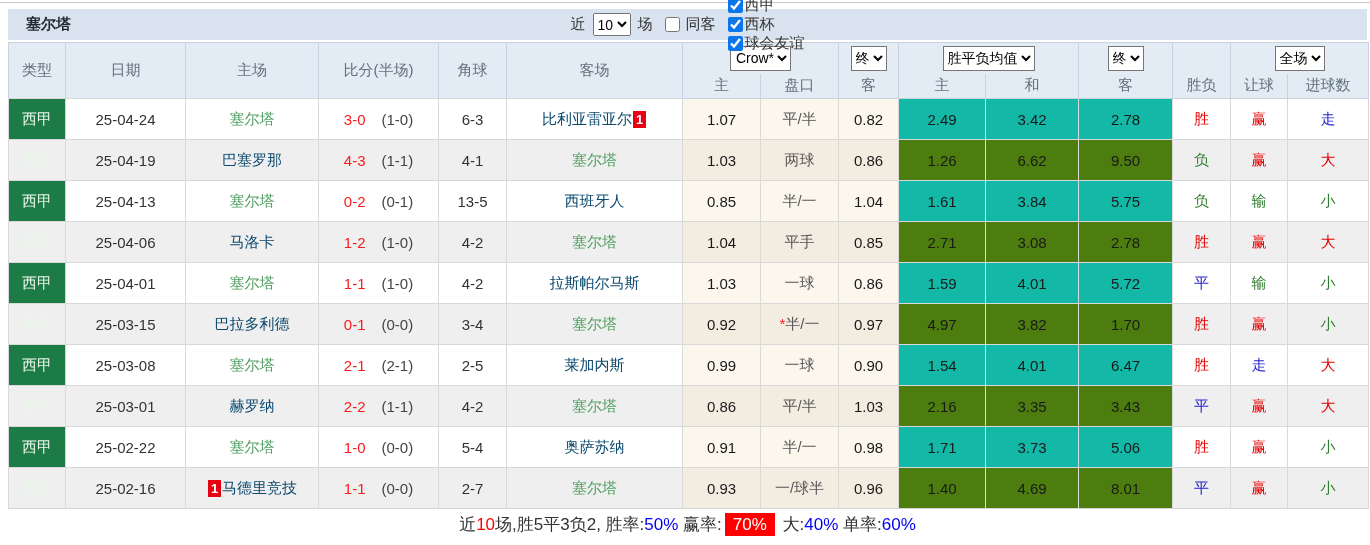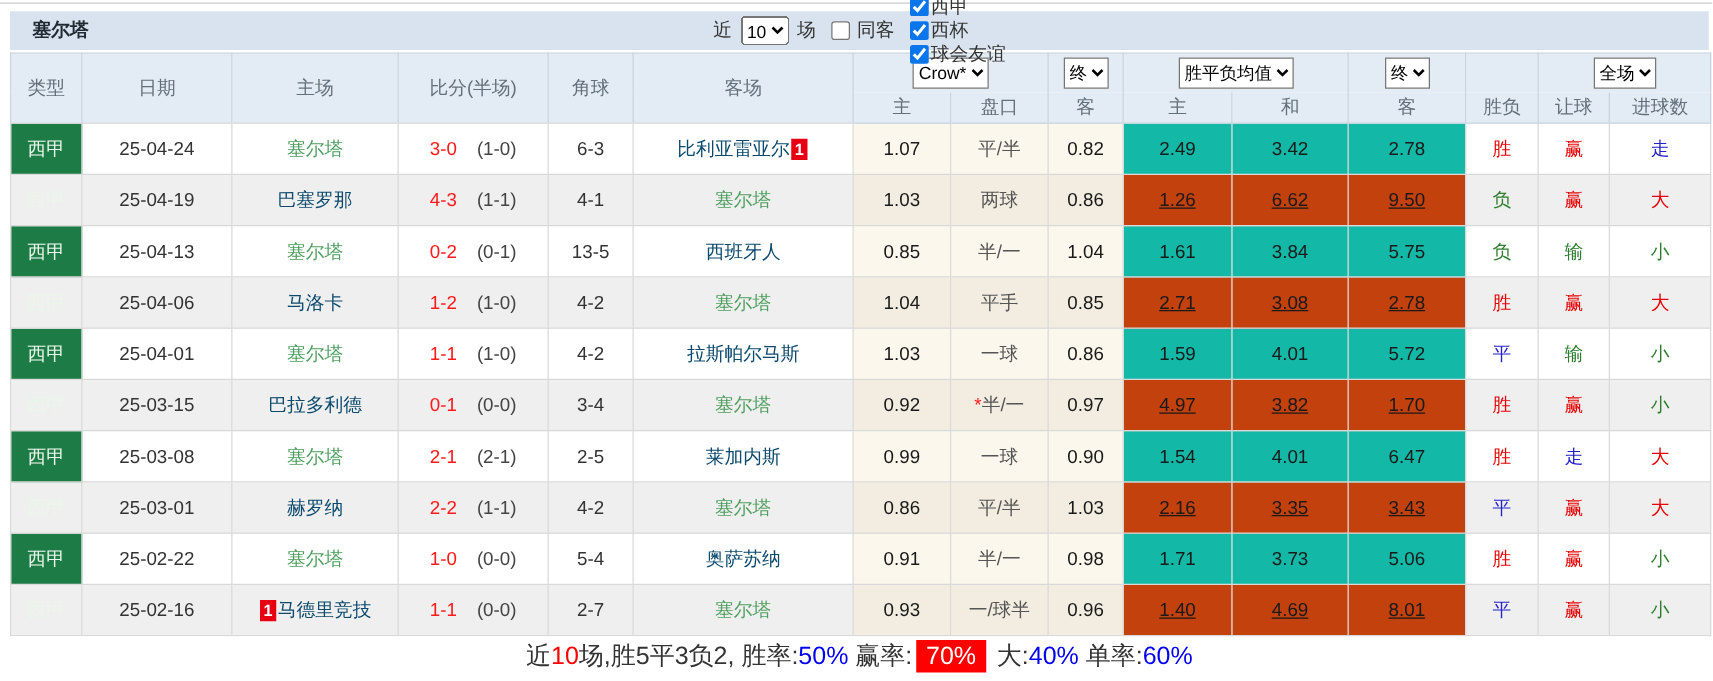--- a/index.html
+++ b/index.html
@@ -18,45 +18,45 @@
   .controls input[type=checkbox] { width: 15px; height: 15px; accent-color: #0b76ec;
     vertical-align: middle; margin: 0 2px 0 8px; }
   .controls label { display: flex; align-items: center; }
 
   
   table { border-collapse: collapse; table-layout: fixed; width: 1359px; }
   thead th { background: #e3ecf4; color: #63707b; font-weight: normal; font-size: 15px;
     border: 1px solid #c9d3dd; text-align: center; }
   thead tr.selrow th { height: 31px; border-bottom: none; }
   thead tr.subrow th { height: 25px; border-top: none; }
-  thead select { font-size: 14px; height: 25px; background: #fff; }
+  thead select { font-size: 14px; height: 25px; background: #fff; text-align: right; }
   tbody td { font-size: 15px; text-align: center; height: 41px; border: 1px solid #d9d9d9;
     color: #333; background: #fff; }
   tr.even td { background: #efefef; }
   td.asian { background: #fcf7ec; }
   tr.even td.asian { background: #f3ede1; }
   td.euro { background: #14b8a6; }
-  tr.even td.euro { background: #c2410c; text-decoration: underline; }
+  tr.even td.euro { background: #4d7c0f; }
   td.league { background: var(--league-green); color: #eaf6ea; }
   td.line { color: #555; text-align: center; }
   td.num { color: #1a1a1a; }
   .tname { color: #0c4a6e; }
   .tname.hl { color: var(--team-green); }
   .ft { color: var(--score-red); }
   .ht { color: #444; padding-left: 16px; }
   .star { color: var(--score-red); }
   .star:empty, .badge:empty { display: none; }
   .badge { background: var(--badge-red); color: #fff; font-size: 13px; font-weight: bold;
     display: inline-block; padding: 0 3px; line-height: 17px; margin: 0 1px; }
   .c-red { color: var(--result-red); }
   .c-green { color: var(--result-green); }
   .c-blue { color: var(--result-blue); }
 
   
-  .footer { height: 33px; line-height: 32px; text-align: center; font-size: 20px; background: #fff; }
+  .footer { height: 33px; line-height: 32px; text-align: center; font-size: 17px; background: #fff; }
   .seg-dark { color: #333; }
   .seg-red { color: #f00; }
   .seg-blue { color: #0202f2; }
   .seg-badge { background: #f00; color: #fff; padding: 2px 8px; margin: 0 3px; }
 </style>
 </head>
 <body>
 
 <div class="top-line"></div>
 

